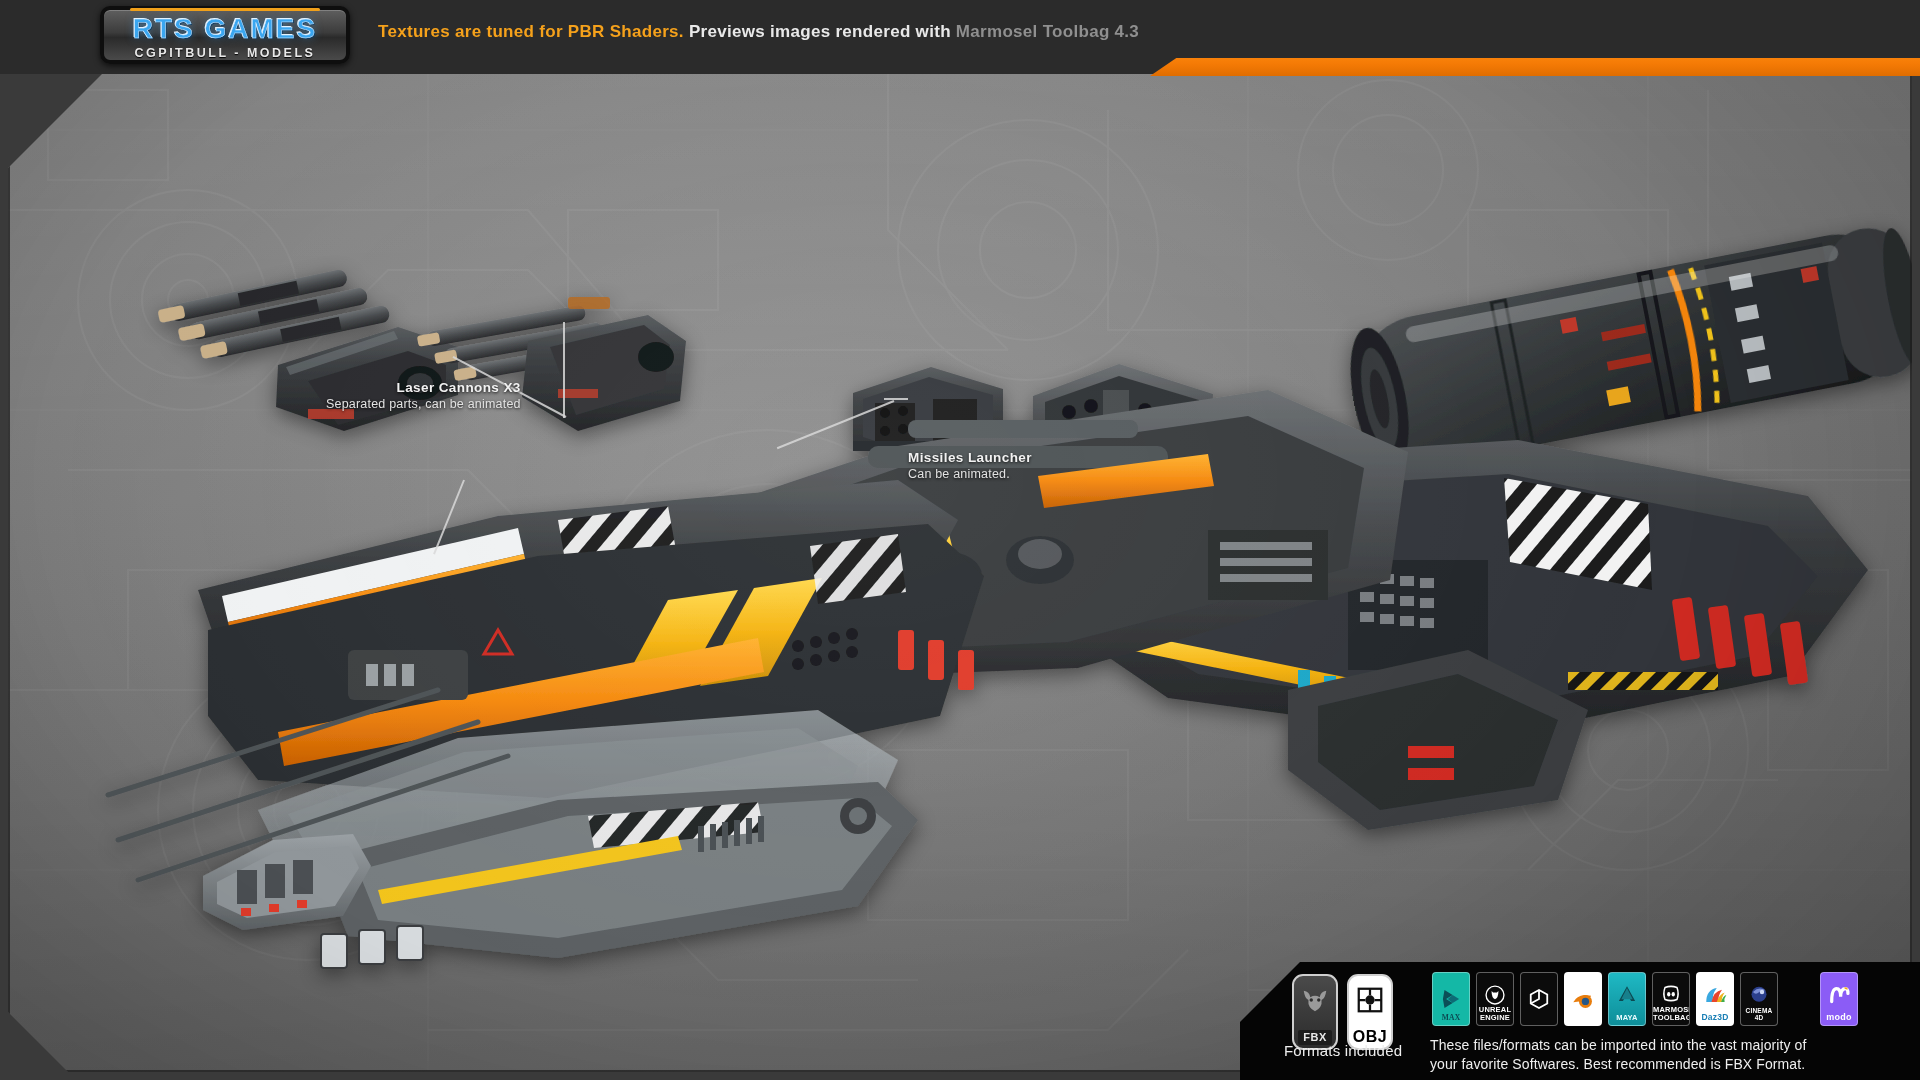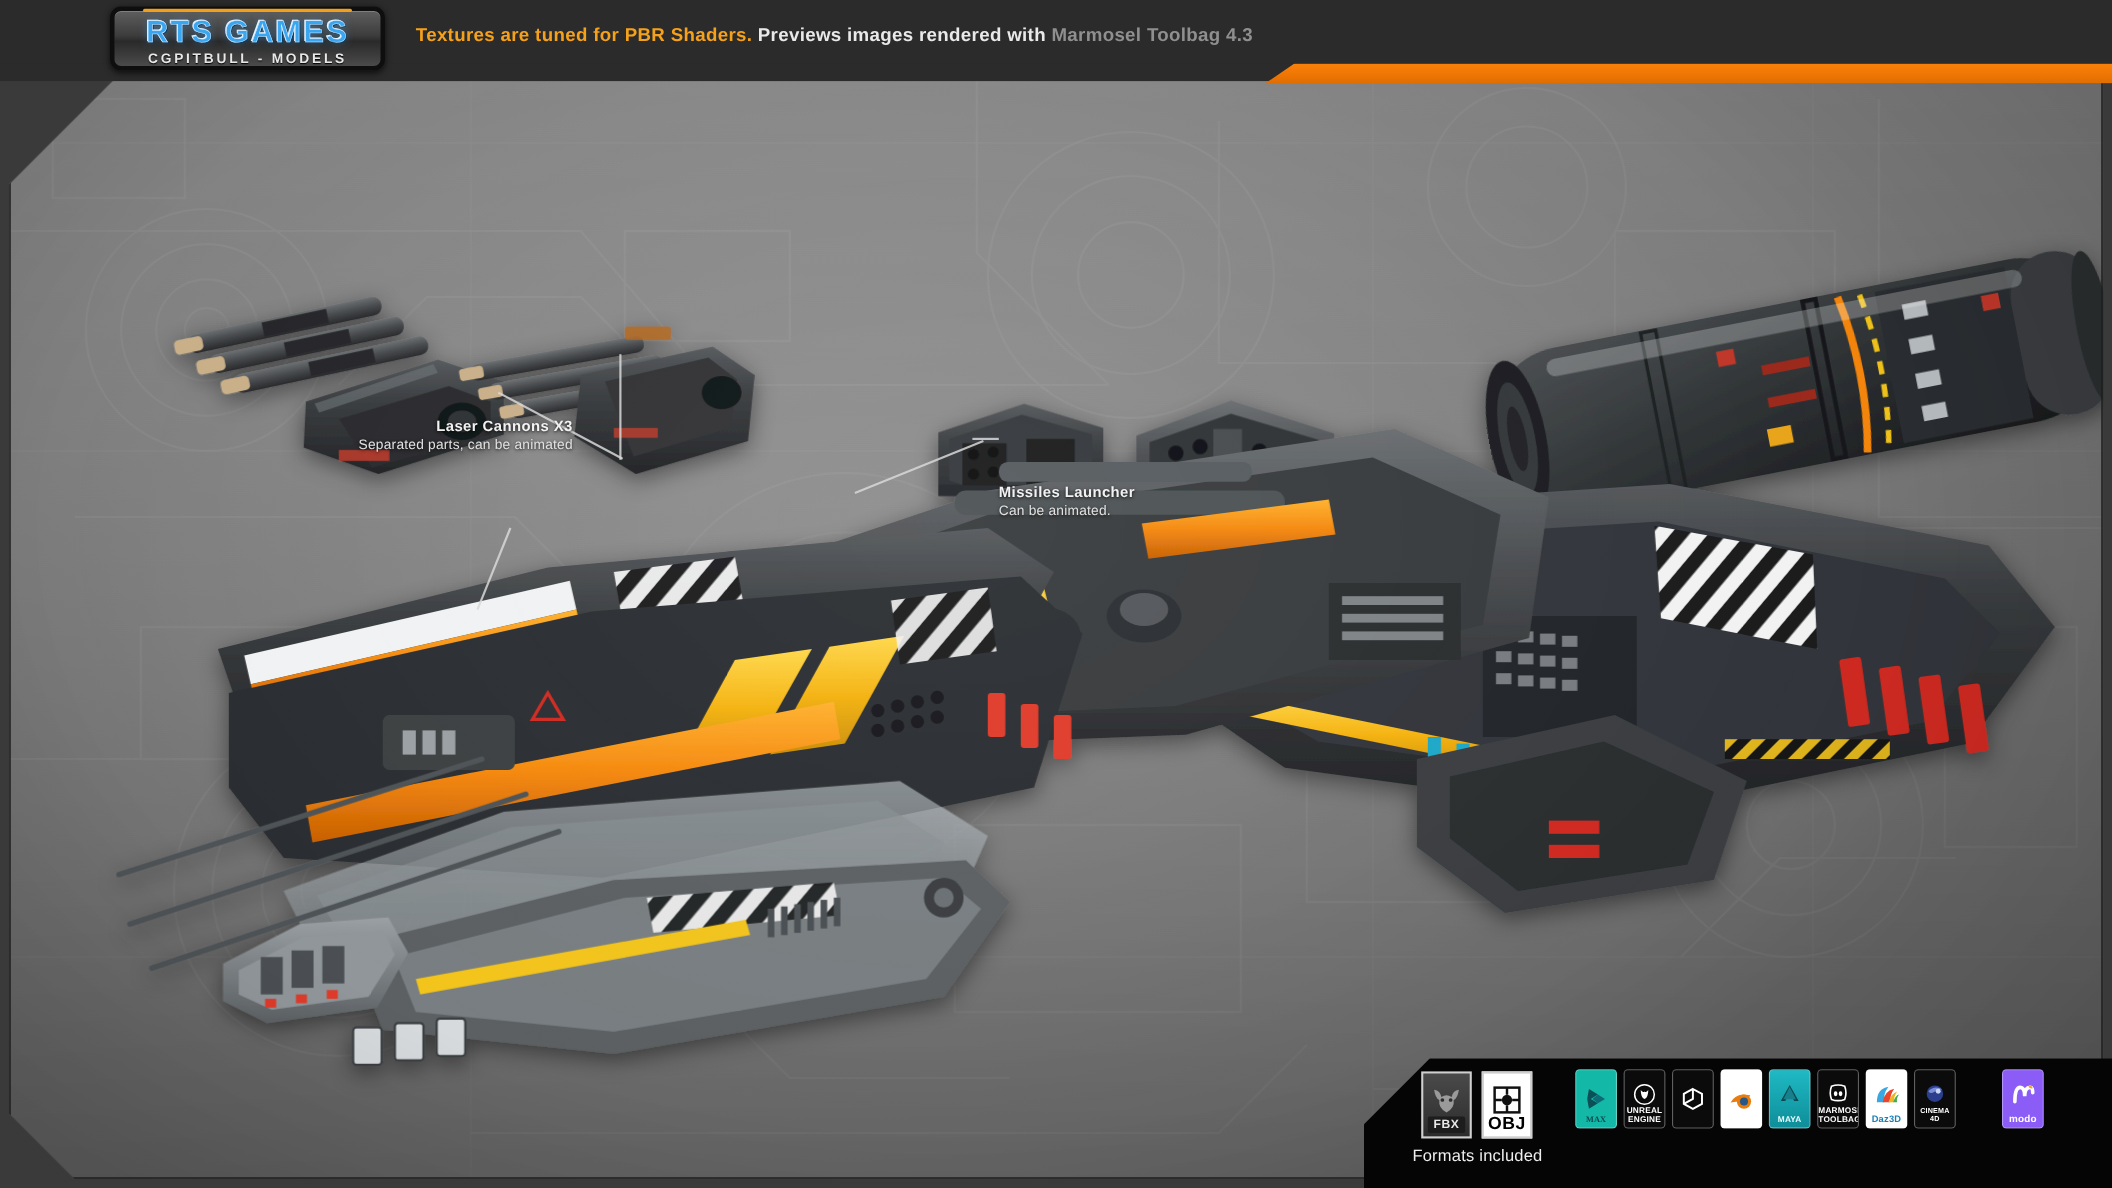--- a/index.html
+++ b/index.html
@@ -98,21 +98,21 @@
   .callout .c-sub{ font-size:12.5px; letter-spacing:.2px; color:#e2e2e2; margin-top:2px; }
   .leader{ position:absolute; background:#d8d8d8; z-index:19; opacity:.85; }
 
   
   .footer{
     position:absolute; left:1240px; top:962px; width:680px; height:118px; z-index:50;
     background:#050505;
     clip-path: polygon(60px 0, 680px 0, 680px 118px, 0 118px, 0 60px);
   }
   .fmt-group{ position:absolute; left:52px; top:12px; display:flex; gap:9px; }
-  .fmt-tile{ width:46px; height:61px; border:2px solid #cfcfcf; border-radius:0;
+  .fmt-tile{ width:46px; height:76px; border:2px solid #cfcfcf; border-radius:11px;
     position:relative; display:flex; flex-direction:column; align-items:center;
     justify-content:flex-end; padding-bottom:3px; }
   .fmt-fbx{ background:linear-gradient(180deg,#4a4a4a,#2c2c2c); }
   .fmt-obj{ background:#ffffff; }
   .fmt-label{ font-size:11px; font-weight:bold; letter-spacing:.5px; line-height:1; }
   .fmt-fbx .fmt-label{ color:#e8e8e8; background:#1d1d1d; padding:2px 5px; border-radius:2px;}
   .fmt-obj .fmt-label{ color:#000; font-size:16px; }
   .fmt-glyph{ position:absolute; top:6px; left:0; right:0; display:flex;
     align-items:center; justify-content:center; height:36px; }
   .formats-caption{ position:absolute; left:44px; top:80px; color:#eee;
@@ -514,21 +514,21 @@
     <div class="callout" style="left:318px; top:330px;">
       <div class="c-title">Laser Cannons X3</div>
       <div class="c-sub">Separated parts, can be animated</div>
     </div>
     <div class="leader" style="left:555px; top:272px; width:2px; height:96px;"></div>
     <div class="leader" style="left:430px; top:366px; width:128px; height:2px;
                 transform-origin:right center; transform:rotate(28deg);"></div>
     <div class="leader" style="left:455px; top:430px; width:2px; height:80px;
                 transform-origin:top center; transform:rotate(22deg);"></div>
 
-    <div class="callout" style="left:900px; top:390px;">
+    <div class="callout" style="left:900px; top:400px;">
       <div class="c-title">Missiles Launcher</div>
       <div class="c-sub">Can be animated.</div>
     </div>
     <div class="leader" style="left:876px; top:348px; width:24px; height:2px;"></div>
     <div class="leader" style="left:760px; top:350px; width:126px; height:2px;
                 transform-origin:right center; transform:rotate(-22deg);"></div>
 
     <div class="vign"></div>
   </div>
 
@@ -649,15 +649,19 @@
       <div class="app" style="background:#8b5cf6;margin-left:36px;">
         <svg width="26" height="26" viewBox="0 0 32 32" style="margin-bottom:8px;">
           <path d="M7 24 Q7 8 13 8 Q18 8 18 18 Q18 8 24 8 Q27 8 27 14" fill="none" stroke="#fff" stroke-width="4" stroke-linecap="round"></path>
           <path d="M22 7 q4-2 5 2 q-3 1-5-2 Z" fill="#f0a81c"></path>
         </svg>
         <span class="app-name" style="color:#fff; font-size:9px;">modo</span>
       </div>
 
     </div>
 
+    <div class="footer-note">
+      <div>These files/formats can be imported into the vast majority of</div>
+      <div>your favorite Softwares. Best recommended is FBX Format.</div>
+    </div>
   </div>
 
 </div>
 
 </body></html>

